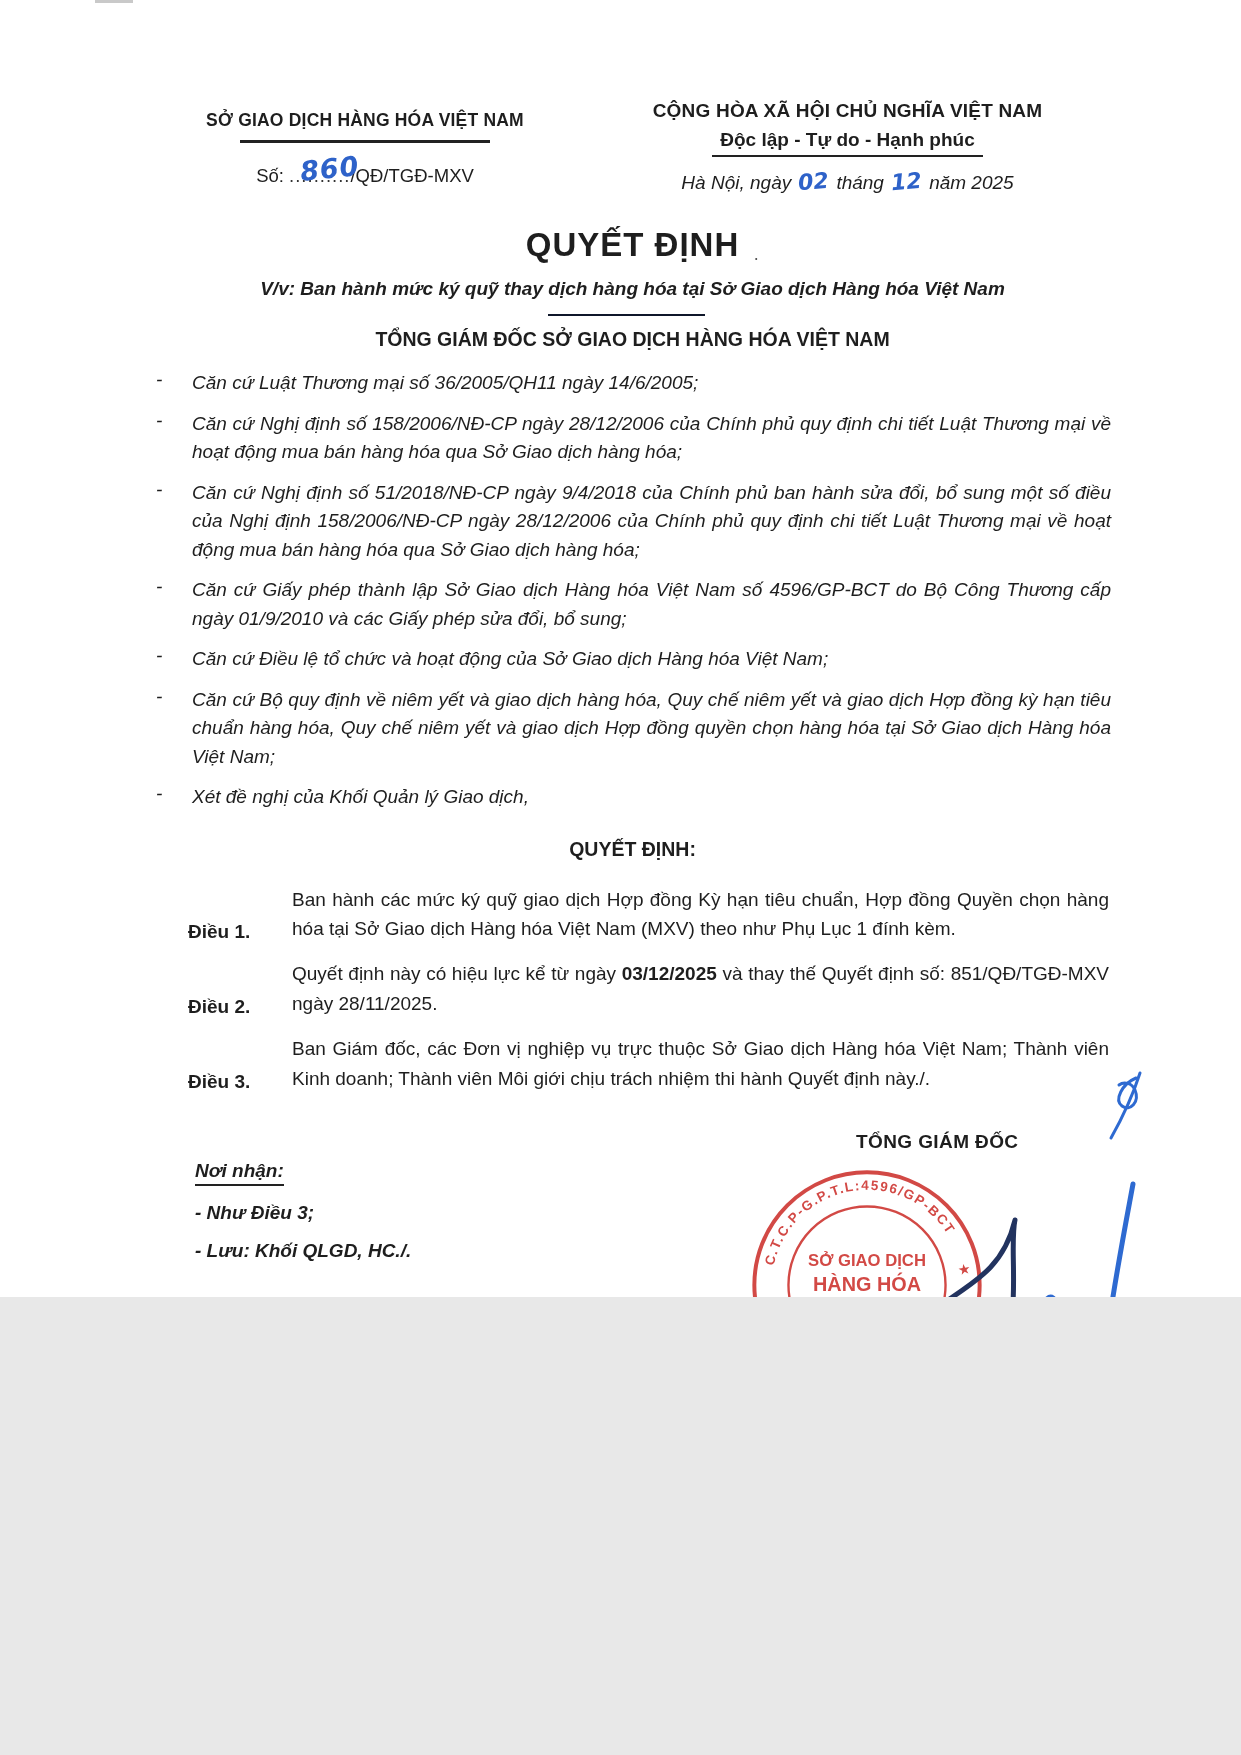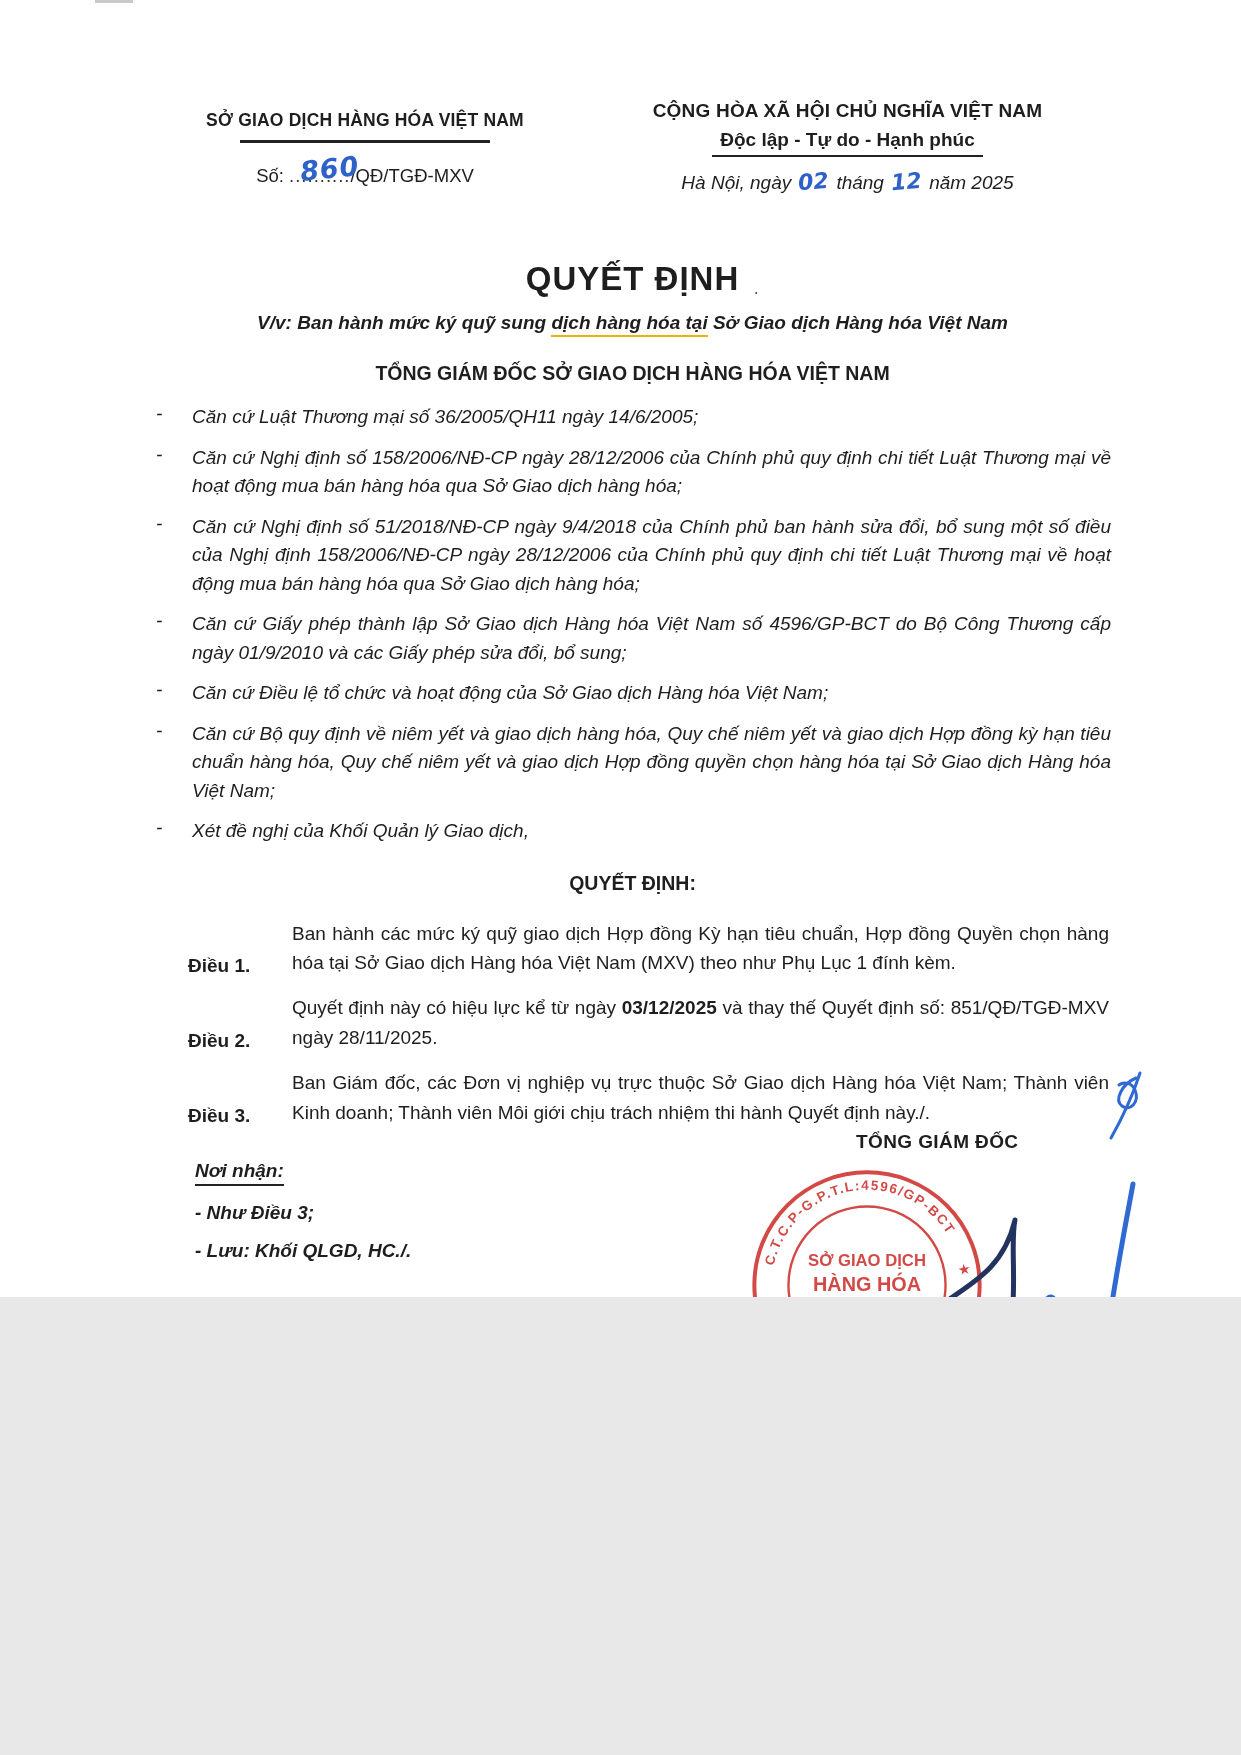--- a/index.html
+++ b/index.html
@@ -25,25 +25,25 @@
     transform:rotate(-6deg); letter-spacing:1px;
   }
   .hdr-right { flex:1; text-align:center; }
   .national { font-weight:bold; font-size:19px; letter-spacing:.2px; }
   .motto { display:inline-block; font-weight:bold; font-size:19px; margin-top:7px;
            padding:0 8px 4px; border-bottom:2.5px solid #222; }
   .place-date { margin-top:12px; font-style:italic; font-size:19px; }
   .date-hand { display:inline-block; font-size:22px; font-weight:bold; transform:rotate(-5deg); margin:0 2px; }
 
   
-  .title-block { text-align:center; margin-top:66px; position:relative; }
+  .title-block { text-align:center; margin-top:32px; position:relative; }
   .title-main { font-weight:bold; font-size:33px; letter-spacing:1px; }
   .title-dot { position:absolute; top:22px; margin-left:14px; color:#555; font-size:18px; }
   .subject { margin-top:14px; font-weight:bold; font-style:italic; font-size:19px; }
-  .subject .u { border-bottom:2px solid #eab308; padding-bottom:2px; }
+  .subject .u { border-bottom:2px solid #0f172a; padding-bottom:15px; }
   .authority { text-align:center; font-weight:bold; font-size:19.5px; margin-top:28px; }
 
   
   .recitals { margin-top:18px; font-style:italic; font-size:19px; }
   .recital { display:flex; margin-bottom:12px; }
   .recital .dash { width:36px; padding-left:6px; flex-shrink:0; }
   .recital .rtext { flex:1; text-align:justify; line-height:1.5; padding-right:4px; }
 
   
   .decision-heading { text-align:center; font-weight:bold; font-size:19.5px; margin:26px 0 24px; }
@@ -92,21 +92,21 @@
           <span class="hand date-hand">12</span>
           <span>năm 2025</span>
         </div>
       </div>
     </div>
 
     <div class="title-block">
       <span class="title-main">QUYẾT ĐỊNH</span>
       <span class="title-dot">·</span>
       <div class="subject">
-        <span>V/v: Ban hành mức ký quỹ sung </span><span class="u">dịch hàng hóa tại</span><span> Sở Giao dịch Hàng hóa Việt Nam</span>
+        <span>V/v: Ban hành mức ký quỹ thay </span><span class="u">dịch hàng hóa tại</span><span> Sở Giao dịch Hàng hóa Việt Nam</span>
       </div>
     </div>
 
     <div class="authority">TỔNG GIÁM ĐỐC SỞ GIAO DỊCH HÀNG HÓA VIỆT NAM</div>
 
     <div class="recitals">
       <div class="recital">
         <span class="dash">-</span>
         <span class="rtext">Căn cứ Luật Thương mại số 36/2005/QH11 ngày 14/6/2005;</span>
       </div>

